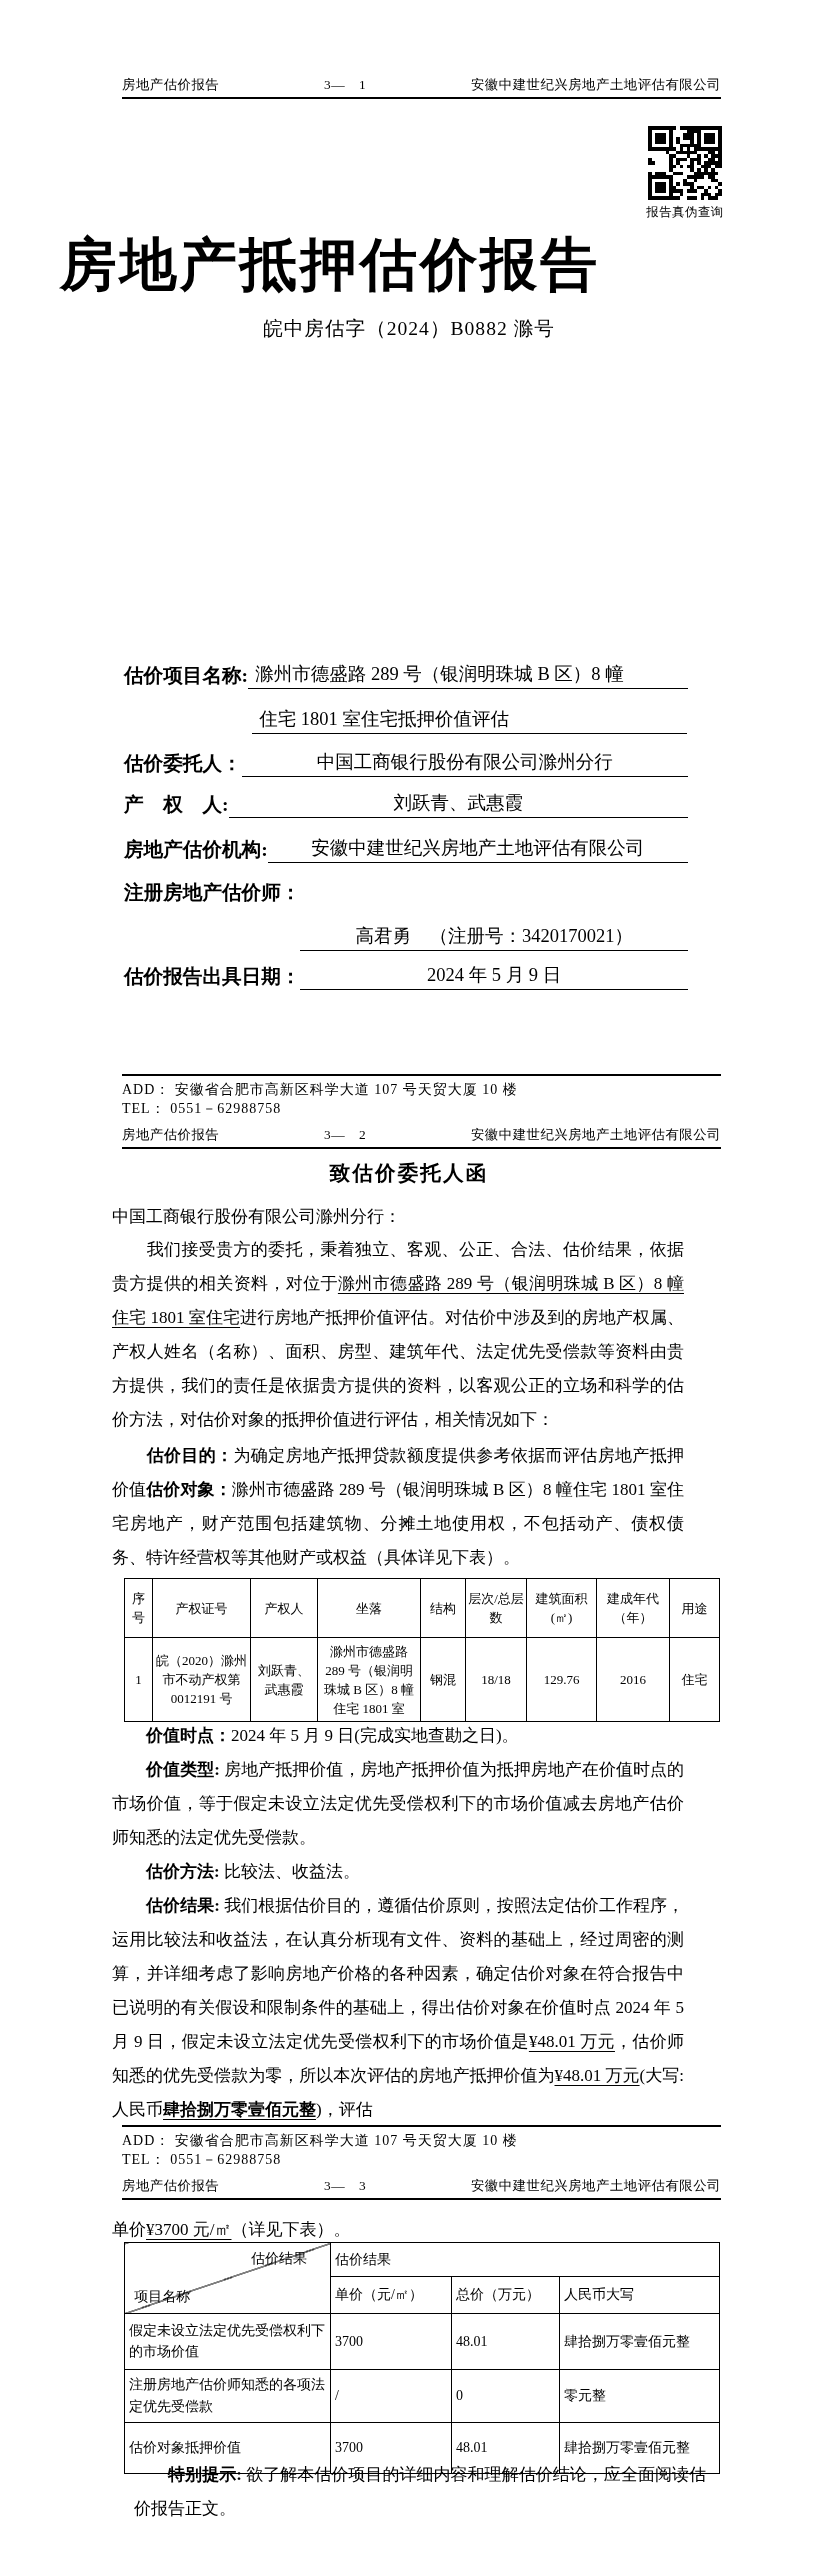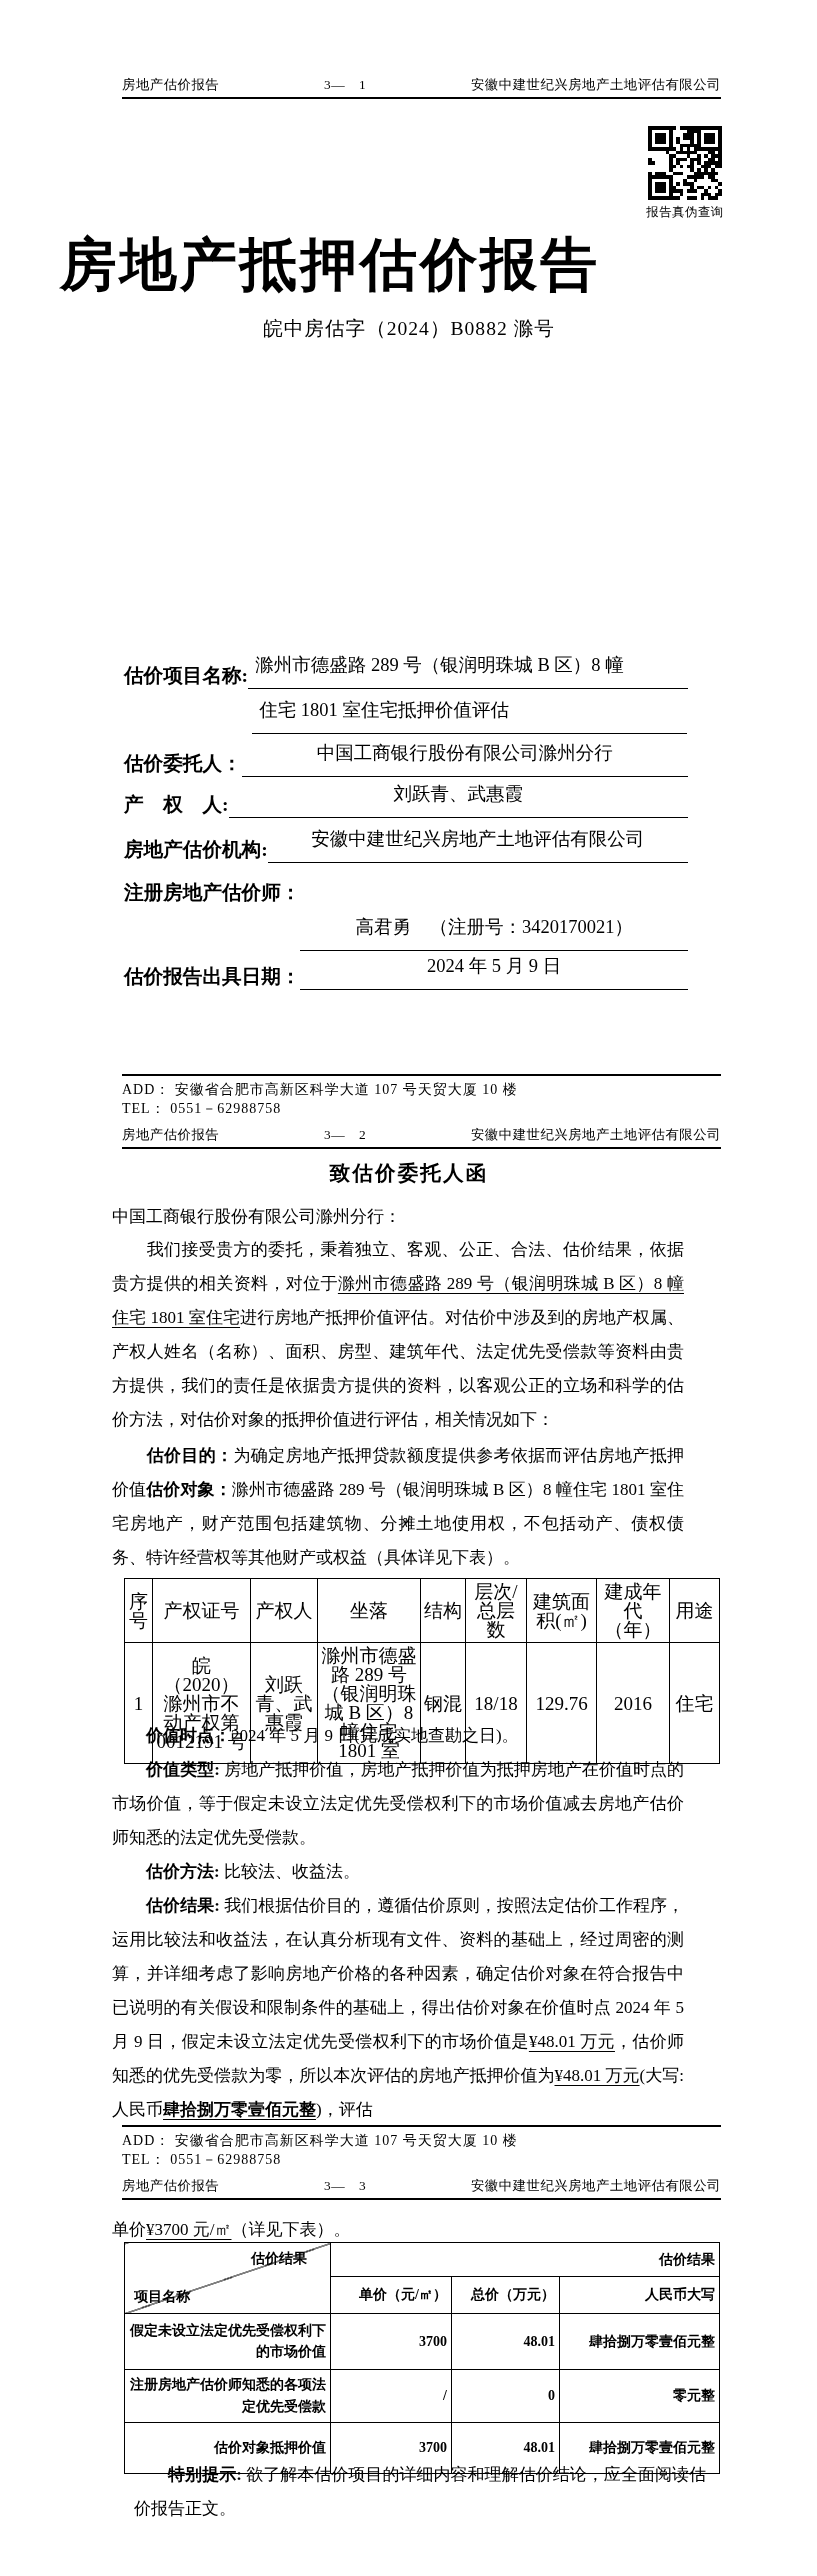--- a/index.html
+++ b/index.html
@@ -19,39 +19,39 @@
   .qr{left:648px;top:126px;width:74px;height:74px;display:grid;
       grid-template-columns:repeat(21,1fr);grid-auto-rows:1fr;}
   .qr div{background:#fff;}
   .qr div.f{background:#000;}
   .qrlabel{left:638px;top:204px;width:94px;text-align:center;font-size:12.4px;letter-spacing:0.5px;}
   .covertitle{left:0;top:227px;width:660px;text-align:center;font-size:57px;font-weight:bold;letter-spacing:3.1px;}
   .coverno{left:0;top:315px;width:818px;text-align:center;font-size:19.6px;letter-spacing:1px;}
   .frow{left:124px;width:564px;display:flex;align-items:flex-end;height:29px;}
   .fl{font-weight:bold;font-size:19.6px;white-space:pre;flex:0 0 auto;}
   .fv{flex:1 1 auto;border-bottom:1.5px solid #000;text-align:center;font-size:18.5px;
-      padding-bottom:10px;white-space:pre;line-height:25px;}
+      padding-bottom:1px;white-space:pre;line-height:25px;}
   .fv.left{text-align:left;padding-left:7.2px;}
   .frow.ind{left:252px;width:435px;}
   .frow.ind2 .fl{visibility:hidden;}
   
   .h2title{left:0;width:818px;text-align:center;font-size:20.6px;font-weight:bold;letter-spacing:2.1px;}
   .para{left:112px;width:572px;font-size:17px;line-height:34px;text-align:justify;}
   .b{font-weight:bold;}
   .u{text-decoration:underline;text-decoration-thickness:1px;text-underline-offset:4.1px;}
   
   table{border-collapse:collapse;table-layout:fixed;}
-  .t1{left:124px;top:1578px;width:595px;font-size:19px;}
+  .t1{left:124px;top:1578px;width:595px;font-size:13px;}
   .t1 th,.t1 td{border:1px solid #000;text-align:center;vertical-align:middle;
       padding:3.1px 2.1px;line-height:19px;font-weight:normal;}
   .t1 thead th{height:52px;border-bottom:1.5px solid #000;}
   .t1 tbody td{height:77px;}
   .t2{left:124px;top:2242px;width:595px;font-size:14px;}
-  .t2 th,.t2 td{border:1px solid #000;text-align:right;vertical-align:middle;
-      padding:2.1px 4.1px;line-height:21.6px;font-weight:bold;}
+  .t2 th,.t2 td{border:1px solid #000;text-align:left;vertical-align:middle;
+      padding:2.1px 4.1px;line-height:21.6px;font-weight:normal;}
   .t2 .gh{height:29px;}
   .t2 .sh th{height:32px;}
   .t2 tbody tr:nth-child(1) td{height:50px;}
   .t2 tbody tr:nth-child(2) td{height:48px;}
   .t2 tbody tr:nth-child(3) td{height:46px;}
   .diag{position:relative;padding:0;
     background:linear-gradient(to bottom right,#fff calc(50% - 0.5px),#000 calc(50% - 0.5px),#000 calc(50% + 0.5px),#fff calc(50% + 0.5px));}
   .diag .tr-l{position:absolute;top:5.2px;right:23px;}
   .diag .bl-l{position:absolute;bottom:6.2px;left:9.3px;}
 </style>

